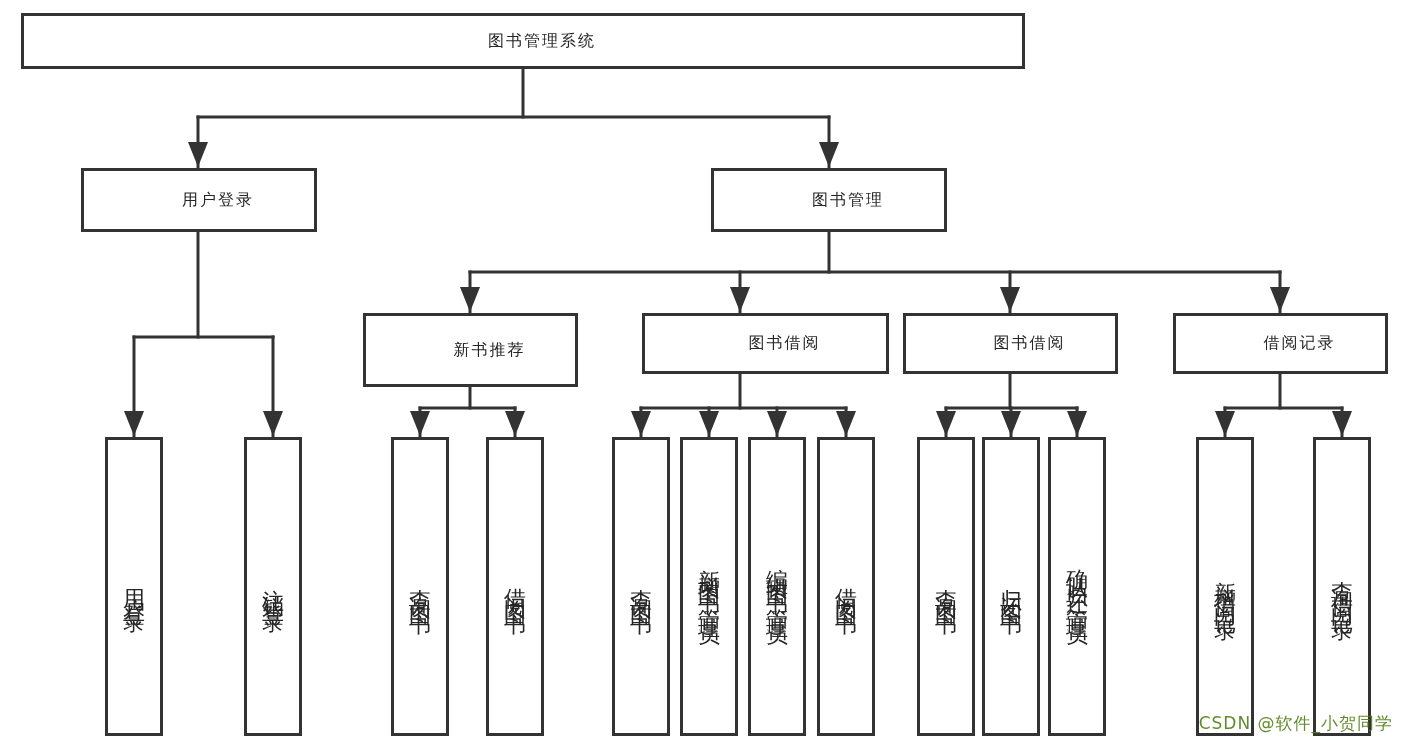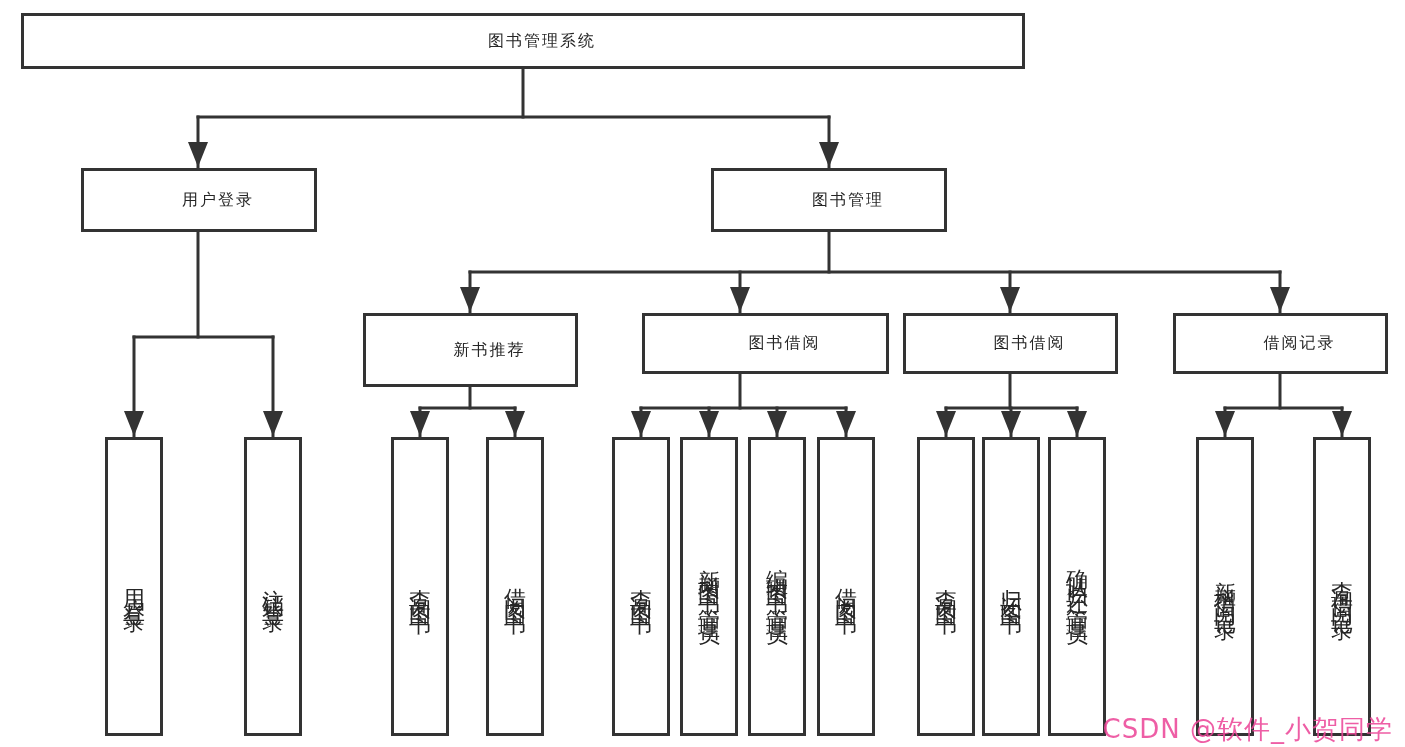--- a/index.html
+++ b/index.html
@@ -12,22 +12,22 @@
     position:absolute;box-sizing:border-box;background:#ffffff;
     border:3px solid #333333;display:flex;align-items:center;justify-content:center;
     color:#262626;z-index:2;
   }
   .box.h{font-size:16px;letter-spacing:2px;white-space:nowrap;padding-left:38px;}
   .box.v{
     writing-mode:vertical-rl;text-orientation:mixed;
     font-size:22px;letter-spacing:8px;line-height:1;
   }
   .watermark{
-    position:absolute;right:12px;bottom:0;z-index:5;
-    font-size:26px;letter-spacing:1px;color:#ec4899;opacity:.88;white-space:nowrap;
+    position:absolute;right:12px;bottom:12px;z-index:5;
+    font-size:17px;letter-spacing:1px;color:#4d7c0f;opacity:.88;white-space:nowrap;
   }
 </style>
 </head>
 <body>
 
 <div class="canvas">
 
   <svg class="connectors" width="1405" height="747" viewBox="0 0 1405 747">
     <defs>
       <marker id="ah" markerUnits="userSpaceOnUse" markerWidth="26" markerHeight="22" viewBox="0 0 26 22" refX="25" refY="11" orient="auto">

